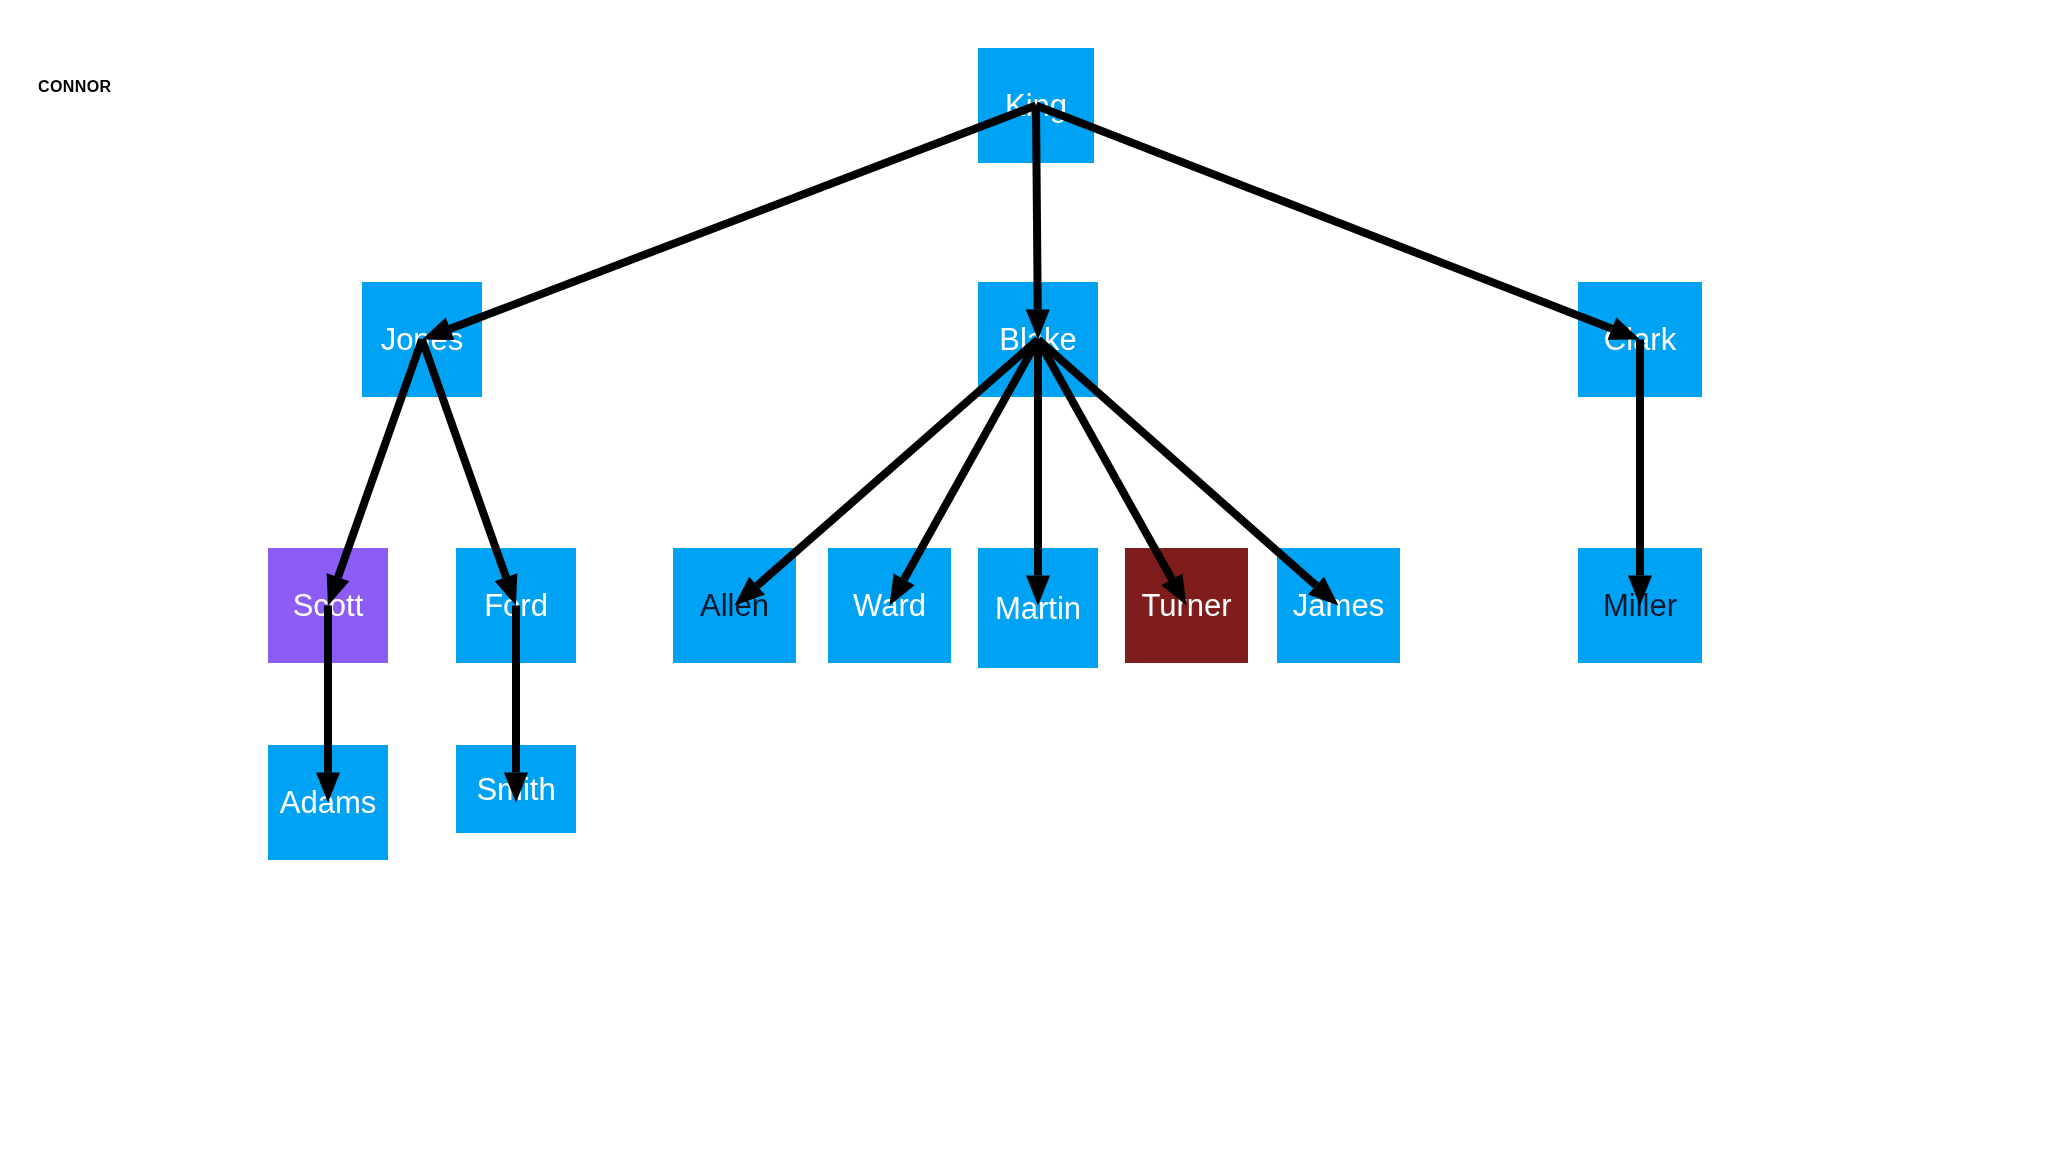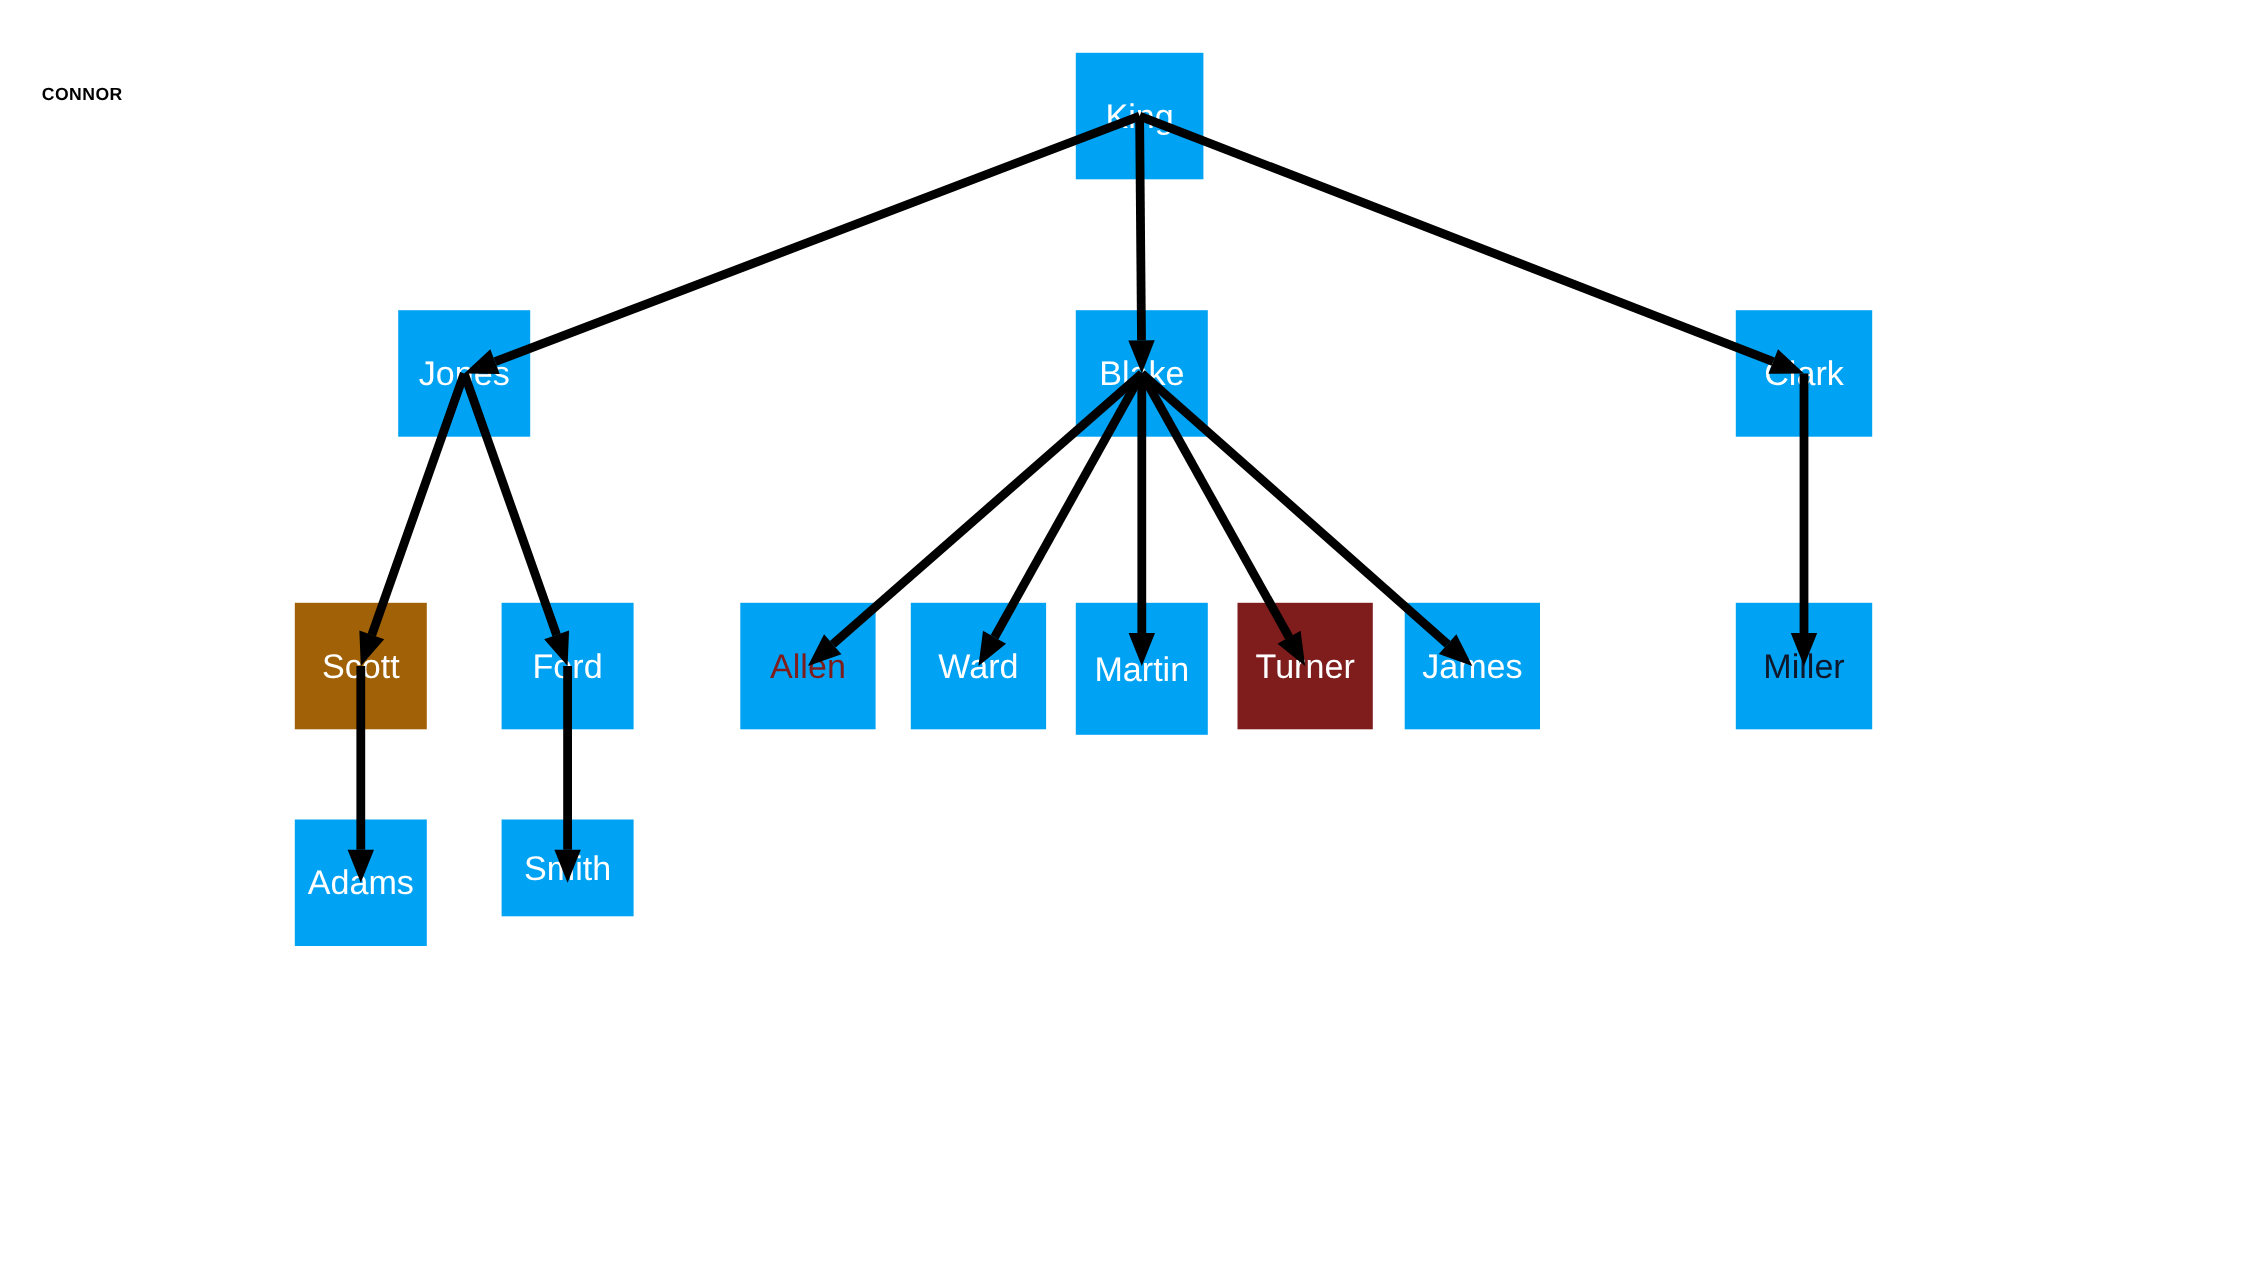--- a/index.html
+++ b/index.html
@@ -79,28 +79,28 @@
       </div>
       <div class="node" style="left: 362px; top: 282px; width: 120px; height: 115px; background: rgb(0, 162, 243);">
         <span class="node-label" style="color: rgb(255, 255, 255);">Jones</span>
       </div>
       <div class="node" style="left: 978px; top: 282px; width: 120px; height: 115px; background: rgb(0, 162, 243);">
         <span class="node-label" style="color: rgb(255, 255, 255);">Blake</span>
       </div>
       <div class="node" style="left: 1578px; top: 282px; width: 124px; height: 115px; background: rgb(0, 162, 243);">
         <span class="node-label" style="color: rgb(255, 255, 255);">Clark</span>
       </div>
-      <div class="node" style="left: 268px; top: 548px; width: 120px; height: 115px; background: #a16207;">
+      <div class="node" style="left: 268px; top: 548px; width: 120px; height: 115px; background: #8b5cf6;">
         <span class="node-label" style="color: rgb(255, 255, 255);">Scott</span>
       </div>
       <div class="node" style="left: 456px; top: 548px; width: 120px; height: 115px; background: rgb(0, 162, 243); text-align: center;">
         <span class="node-label" style="color: rgb(255, 255, 255);">Ford</span>
       </div>
       <div class="node" style="left: 673px; top: 548px; width: 123px; height: 115px; background: rgb(0, 162, 243);">
-        <span class="node-label" style="color: #7f1d1d; text-align: right;">Allen</span>
+        <span class="node-label" style="color: #0f172a; text-align: right;">Allen</span>
       </div>
       <div class="node" style="left: 828px; top: 548px; width: 123px; height: 115px; background: rgb(0, 162, 243);">
         <span class="node-label" style="color: rgb(255, 255, 255);">Ward</span>
       </div>
       <div class="node" style="left: 978px; top: 548px; width: 120px; height: 120px; background: rgb(0, 162, 243);">
         <span class="node-label" style="color: rgb(255, 255, 255);">Martin</span>
       </div>
       <div class="node" style="left: 1125px; top: 548px; width: 123px; height: 115px; background: #7f1d1d;">
         <span class="node-label" style="color: rgb(255, 255, 255);">Turner</span>
       </div>

